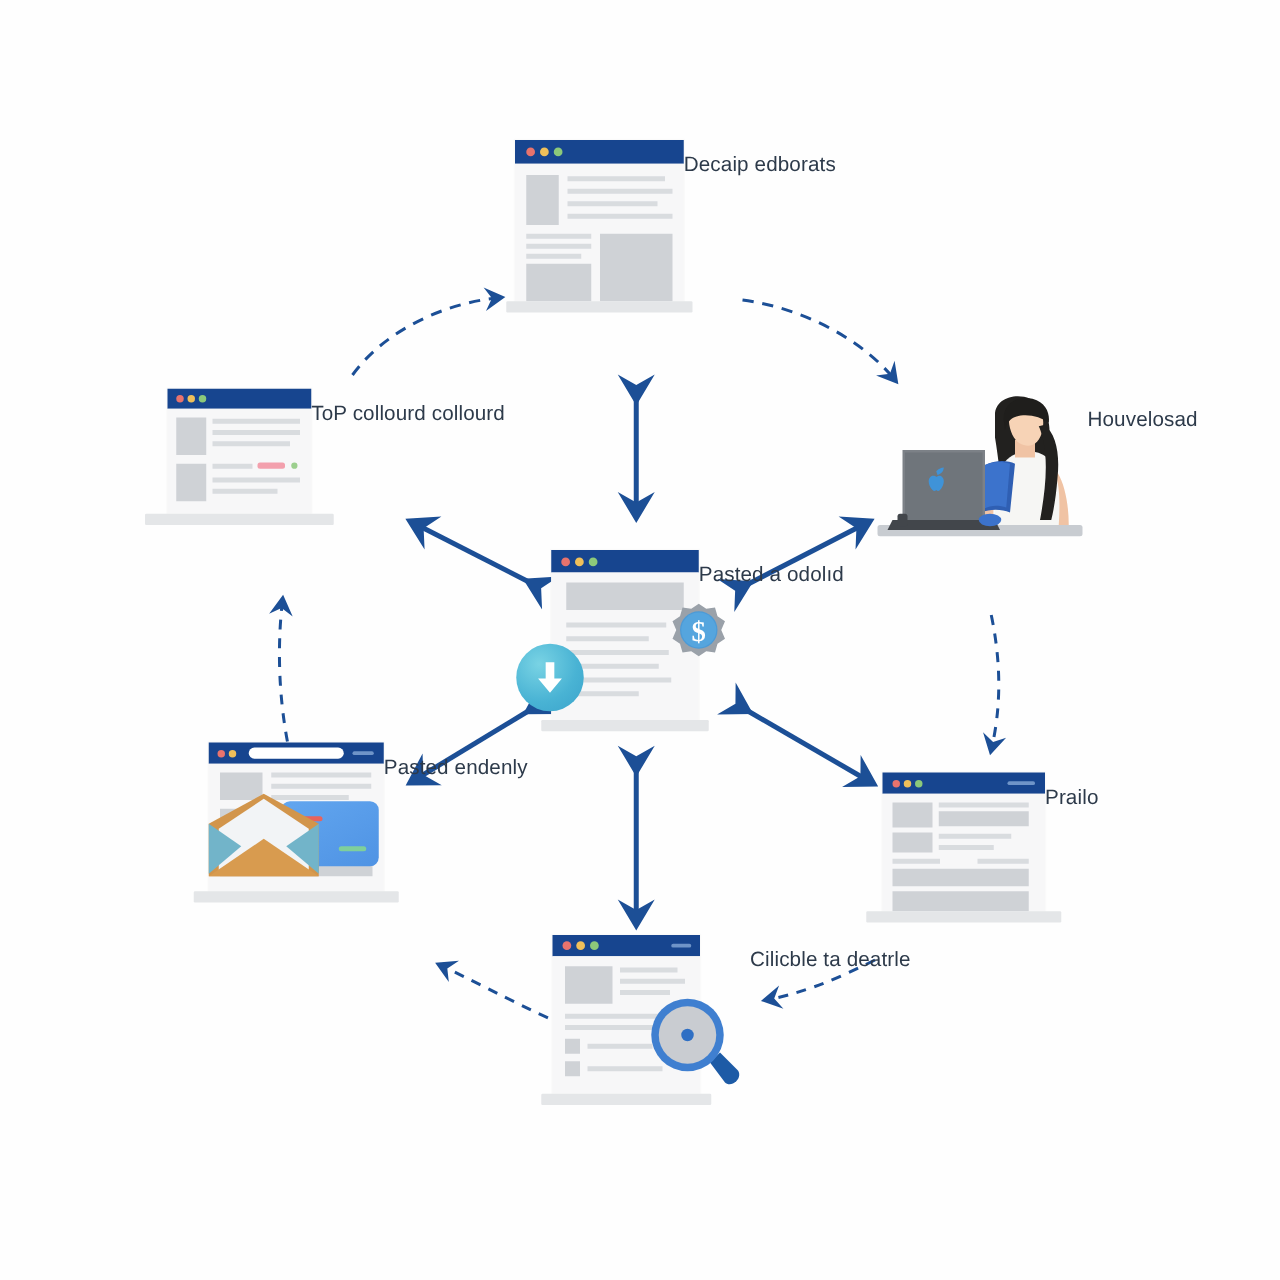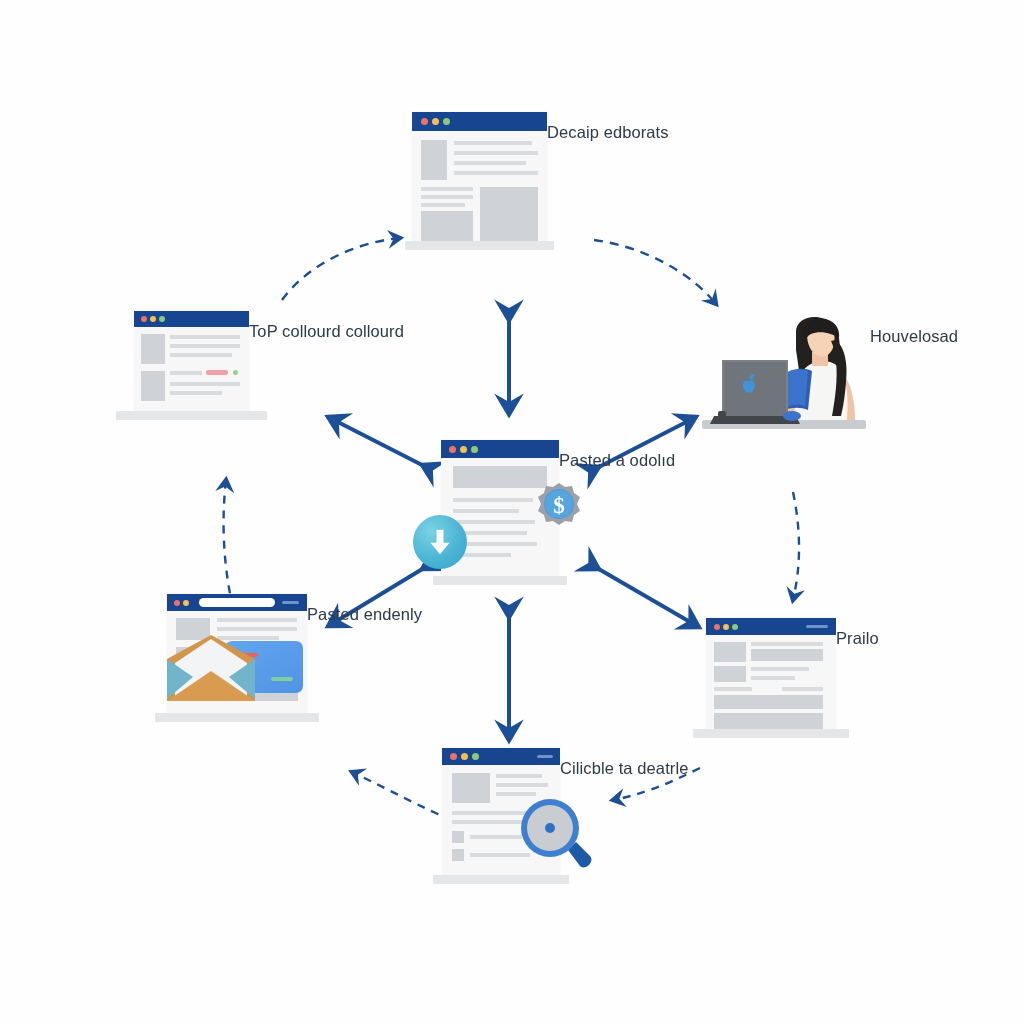--- a/index.html
+++ b/index.html
@@ -155,21 +155,21 @@
   #node-bl .dot { width: 6px; height: 6px; margin-right: 3px; }
   .bluecard {
     position: absolute;
     border-radius: 7px;
     background: linear-gradient(150deg, #62a6ef 0%, #4f93e4 100%);
   }
   .cardline-red { position: absolute; background: #e8635c; height: 4px; border-radius: 2px; }
   .cardline-grn { position: absolute; background: #7fcf9b; height: 4px; border-radius: 2px; }
 
   
-  #node-bc { left: 442px; top: 748px; }
+  #node-bc { left: 442px; top: 748px; gap: 40px; }
   #node-bc .win { width: 118px; }
   #node-bc .win-bar { height: 17px; padding-left: 8px; }
   #node-bc .win-body { height: 110px; }
   .mag {
     position: absolute;
     right: -34px;
     top: 48px;
     width: 76px;
     height: 76px;
   }

